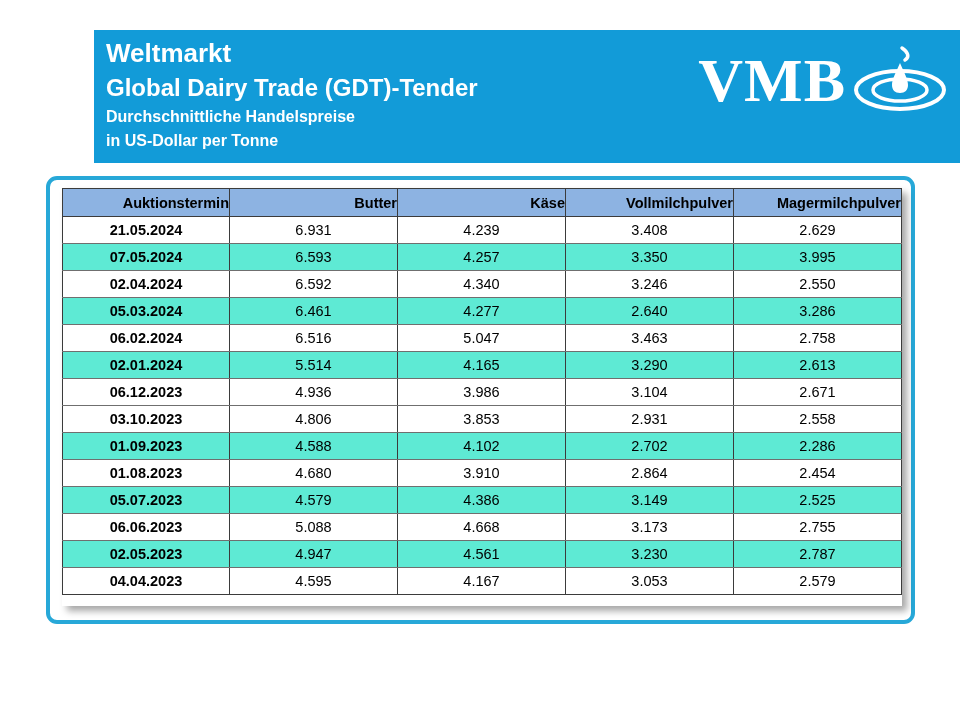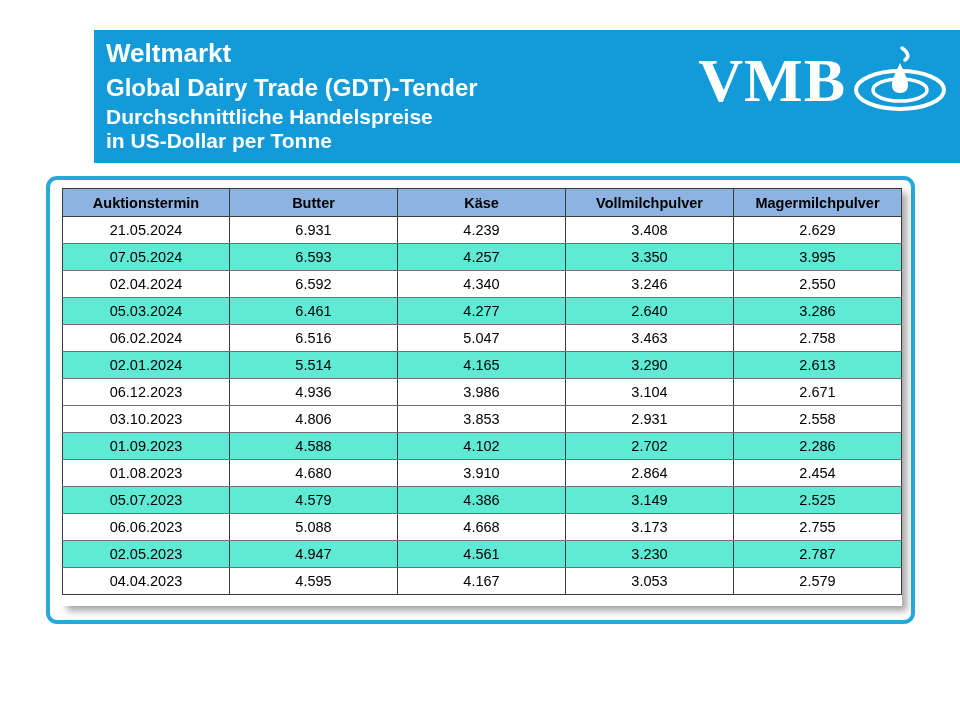--- a/index.html
+++ b/index.html
@@ -34,21 +34,21 @@
     line-height: 33px;
     letter-spacing: 0px;
   }
   #title-line-2 {
     font-size: 24px;
     font-weight: bold;
     color: #ffffff;
     line-height: 35px;
   }
   #subtitle-line-1, #subtitle-line-2 {
-    font-size: 21px;
+    font-size: 16px;
     font-weight: bold;
     color: #ffffff;
     line-height: 24px;
   }
 
   
   #logo-wrap {
     position: absolute;
     right: 14px;
     top: 37px;
@@ -119,23 +119,24 @@
     overflow: hidden;
     white-space: nowrap;
   }
   table#price-table thead th {
     background: #8db3e2;
     font-weight: bold;
     font-size: 14.5px;
     border-top: 1px solid #3b3b3b;
     border-bottom: 1px solid #3b3b3b;
     height: 28px;
+    text-align: right;
   }
   table#price-table tbody td.date-cell {
-    font-weight: normal;
+    font-weight: bold;
   }
   table#price-table tbody tr.alt td {
     background: #5eead4;
     text-align: center;
   }
   table#price-table tbody tr.plain td {
     background: #ffffff;
   }
   table#price-table tbody tr:last-child td {
     border-bottom: 1px solid #3b3b3b;

